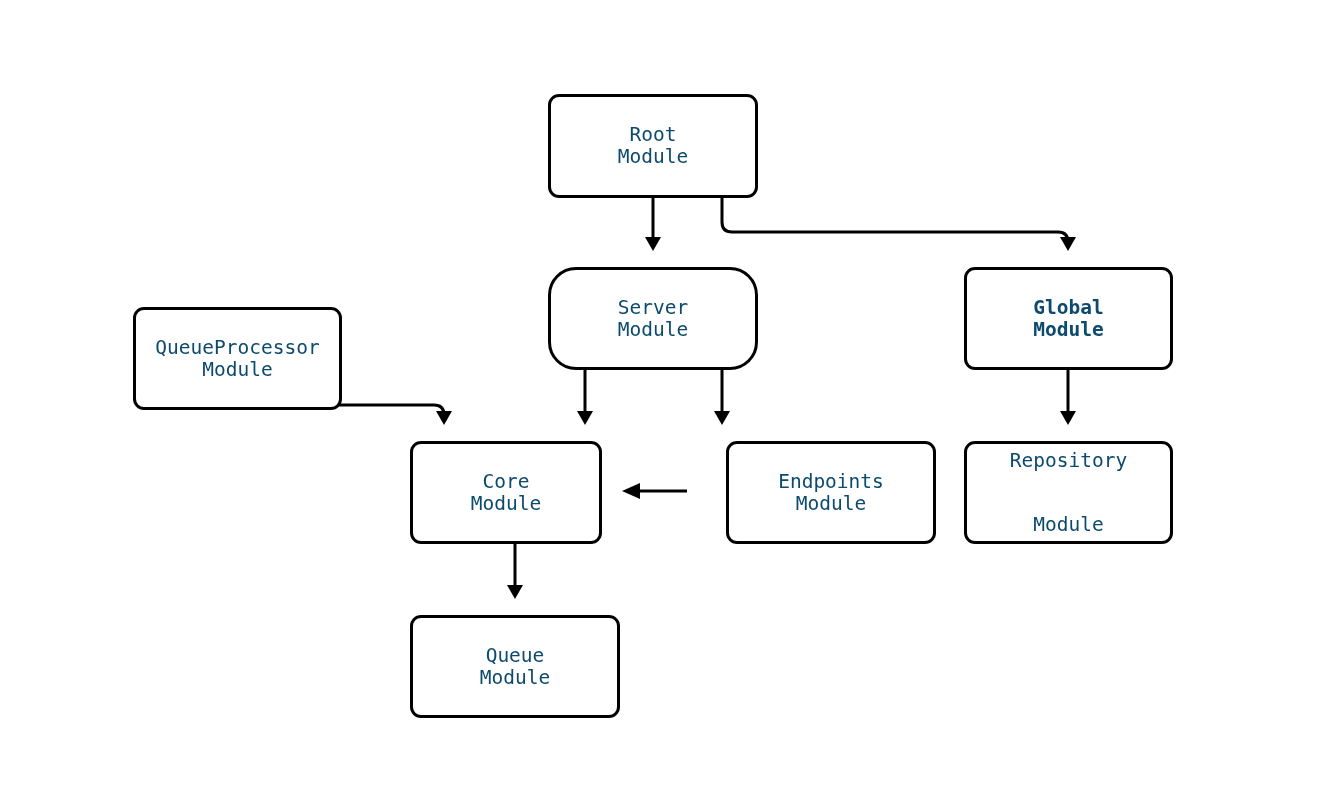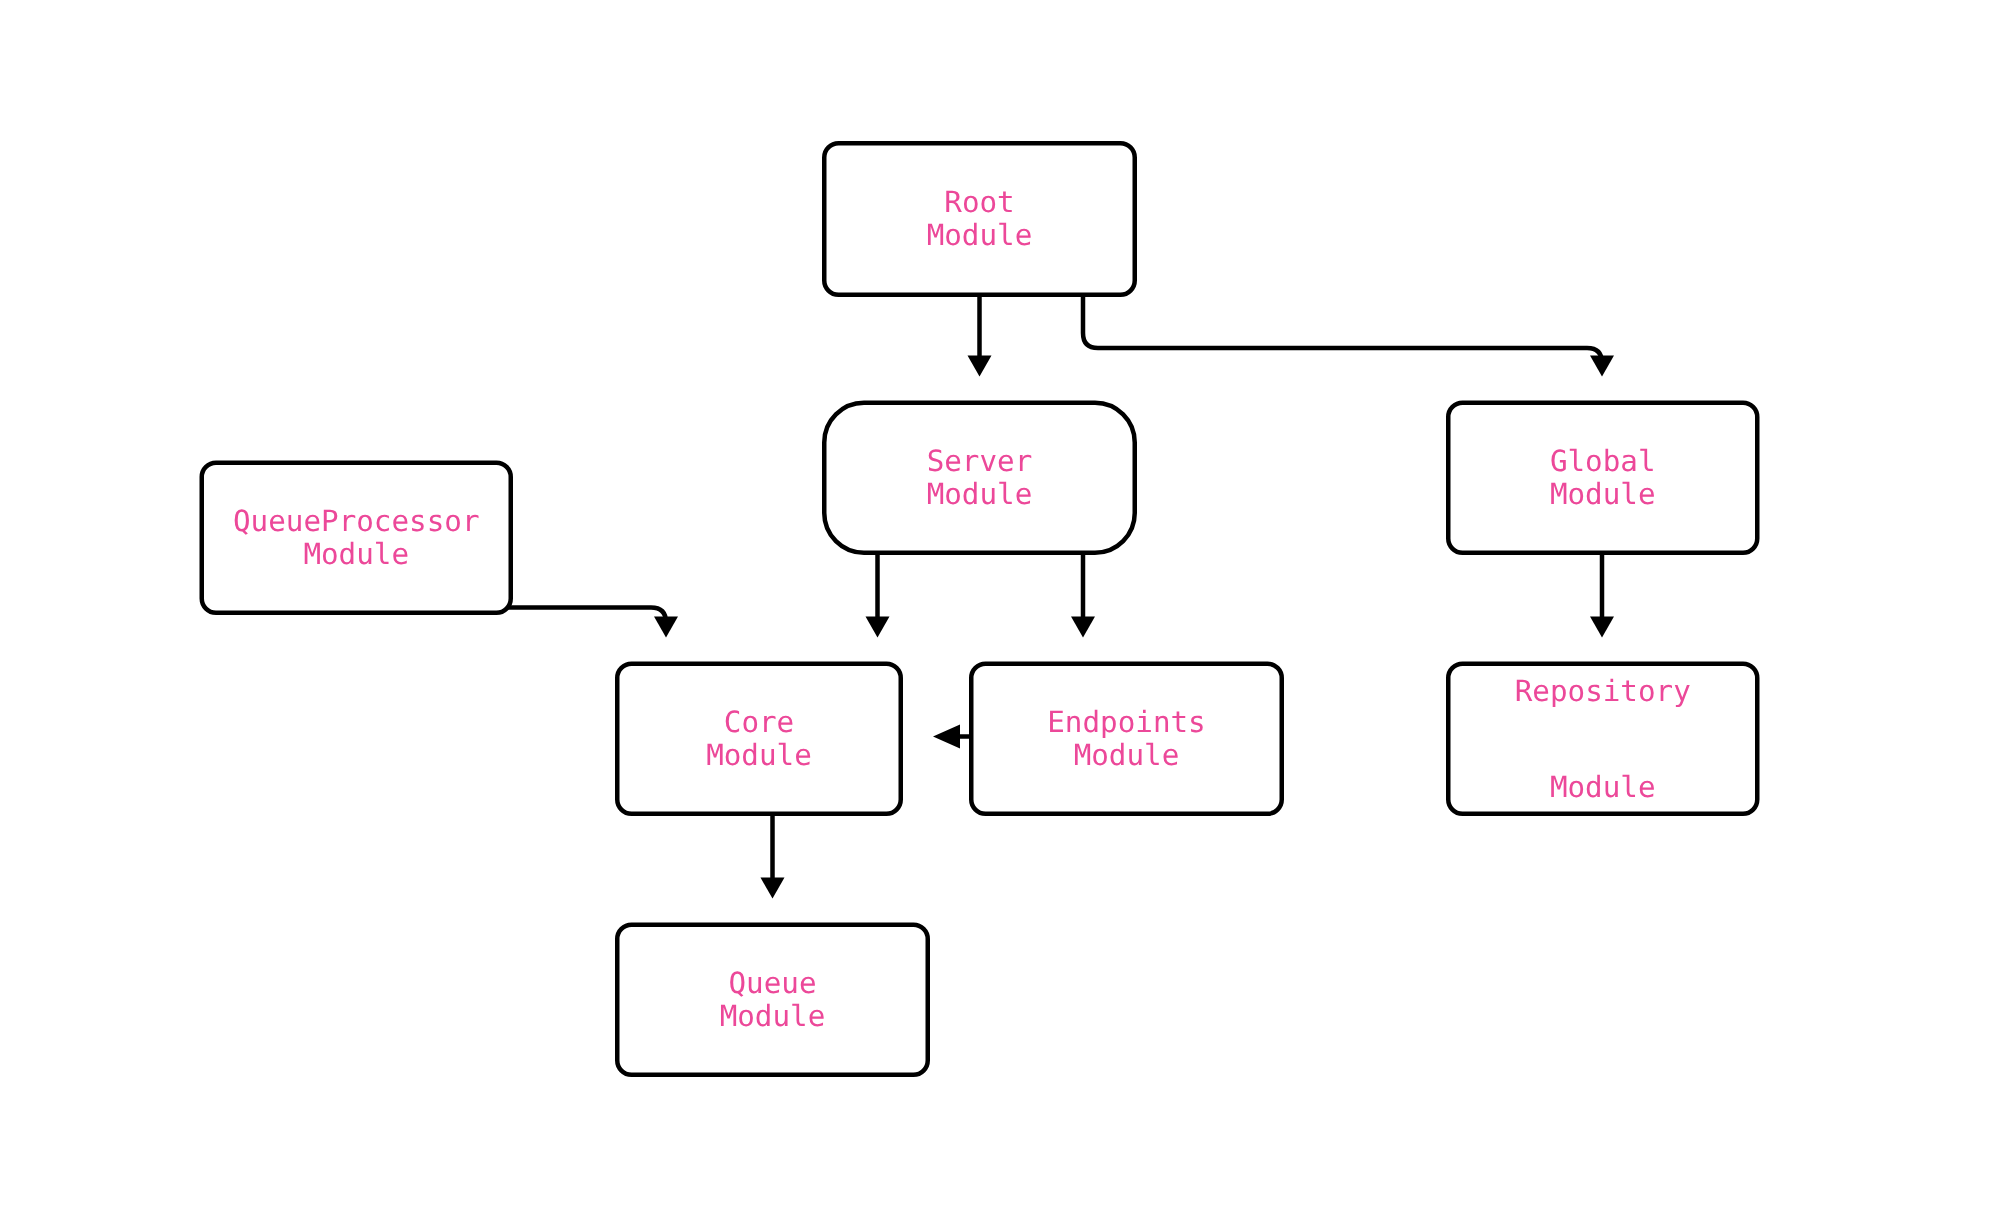--- a/index.html
+++ b/index.html
@@ -34,21 +34,21 @@
     display: flex;
     flex-direction: column;
     align-items: center;
     justify-content: center;
     z-index: 2;
   }
   .node-label {
     font-family: "DejaVu Sans Mono", "Liberation Mono", monospace;
     font-size: 19.5px;
     line-height: 22px;
-    color: #ec4899;
+    color: #0c4a6e;
     text-align: center;
     white-space: pre;
     letter-spacing: 0px;
   }
 </style>
 </head>
 <body>
 
 <div id="diagram-root">
 
@@ -108,31 +108,31 @@
   <div class="node" style="left:133px; top:267px; width:209px; height:103px;margin-top:40px;">
     <div class="node-label">QueueProcessor</div>
     <div class="node-label">Module</div>
   </div>
 
   <div class="node" style="left:548px; top:267px; width:210px; height:103px;border-radius:28px;">
     <div class="node-label">Server</div>
     <div class="node-label">Module</div>
   </div>
 
-  <div class="node" style="left:964px; top:267px; width:209px; height:103px;">
+  <div class="node" style="left:964px; top:267px; width:209px; height:103px;font-weight:bold;">
     <div class="node-label">Global</div>
     <div class="node-label">Module</div>
   </div>
 
   <div class="node" style="left:410px; top:441px; width:192px; height:103px;">
     <div class="node-label">Core</div>
     <div class="node-label">Module</div>
   </div>
 
-  <div class="node" style="left:646px; top:441px; width:210px; height:103px;">
+  <div class="node" style="left:726px; top:441px; width:210px; height:103px;">
     <div class="node-label">Endpoints</div>
     <div class="node-label">Module</div>
   </div>
 
   <div class="node" style="left:964px; top:441px; width:209px; height:103px;gap:42px;">
     <div class="node-label">Repository</div>
     <div class="node-label">Module</div>
   </div>
 
   <div class="node" style="left:410px; top:615px; width:210px; height:103px;">

